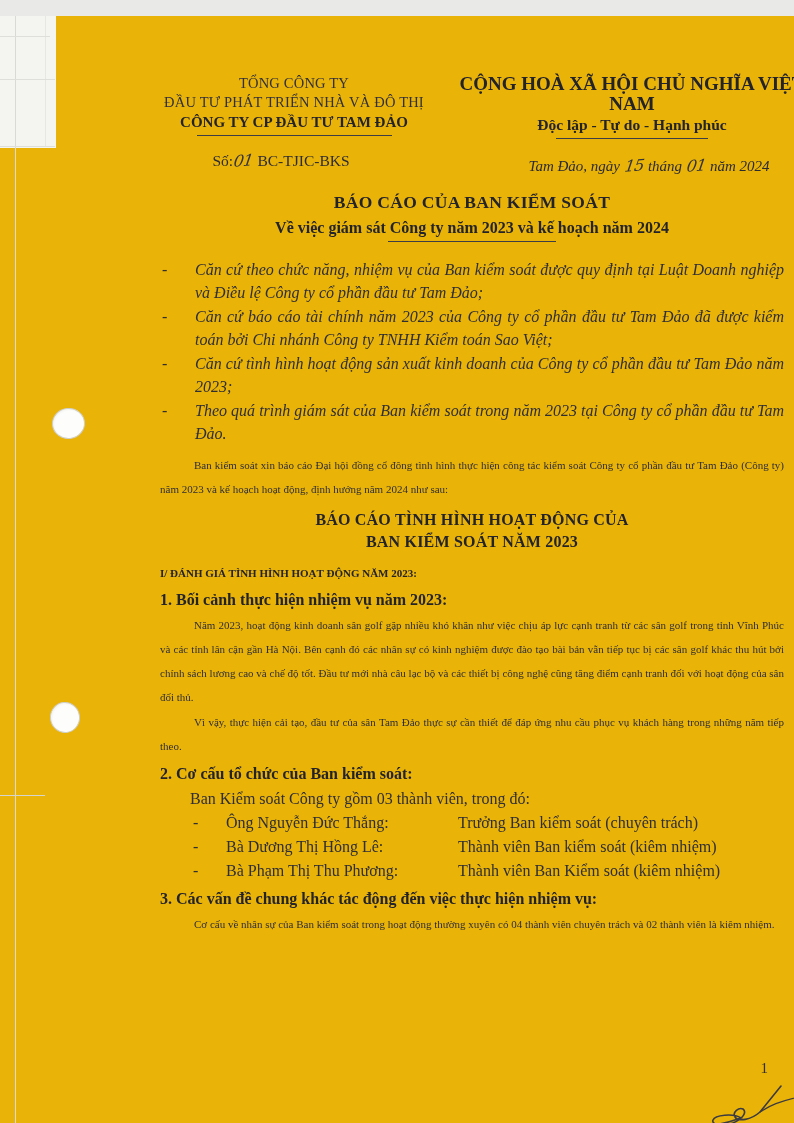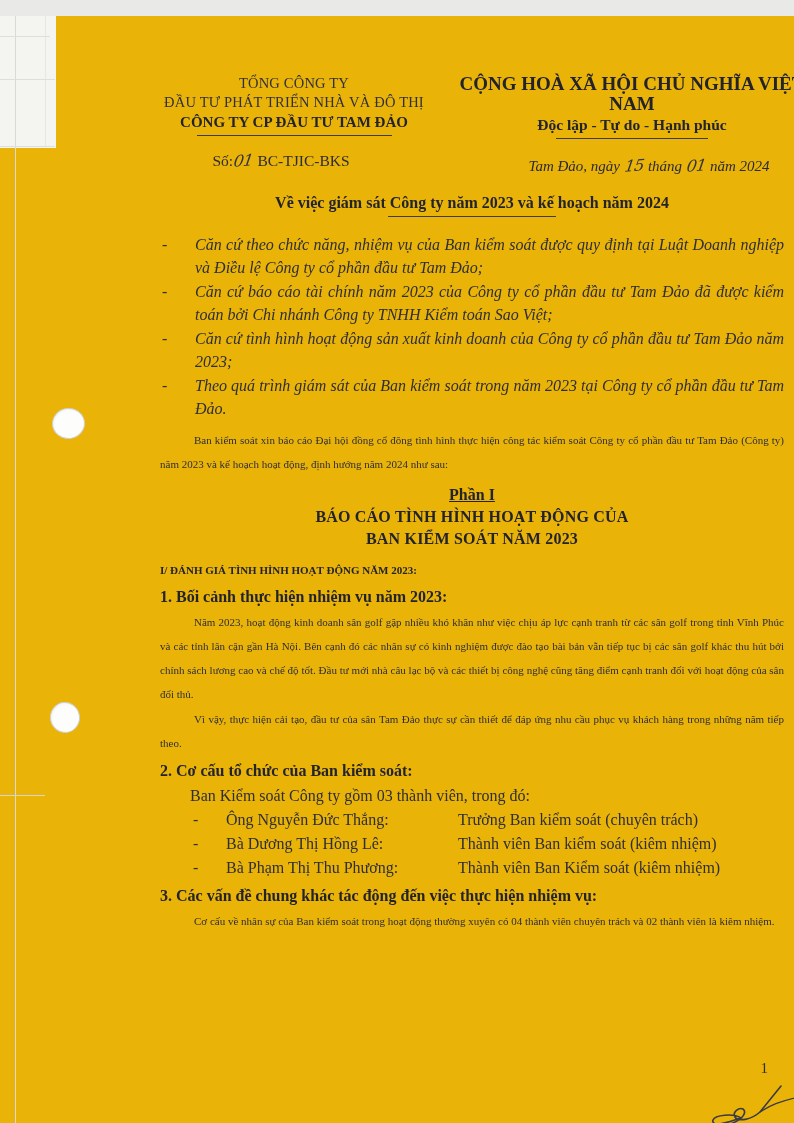--- a/index.html
+++ b/index.html
@@ -106,20 +106,21 @@
         <span>tháng</span>
         <span class="hand">01</span>
         <span>năm 2024</span>
       </div>
     </div>
   </div>
 
   <div class="content">
 
     <div class="title">
+      <div class="t1">BÁO CÁO CỦA BAN KIỂM SOÁT</div>
       <div class="t2">Về việc giám sát Công ty năm 2023 và kế hoạch năm 2024</div>
       <hr class="rule title-u">
     </div>
 
     <div class="preamble">
       <div class="pre-item">
         <span class="dash">-</span>
         <div class="ptext">Căn cứ theo chức năng, nhiệm vụ của Ban kiểm soát được quy định tại Luật Doanh nghiệp và Điều lệ Công ty cổ phần đầu tư Tam Đảo;</div>
       </div>
       <div class="pre-item">
@@ -132,21 +133,20 @@
       </div>
       <div class="pre-item">
         <span class="dash">-</span>
         <div class="ptext">Theo quá trình giám sát của Ban kiểm soát trong năm 2023 tại Công ty cổ phần đầu tư Tam Đảo.</div>
       </div>
     </div>
 
     <div class="para intro">Ban kiểm soát xin báo cáo Đại hội đồng cổ đông tình hình thực hiện công tác kiểm soát Công ty cổ phần đầu tư Tam Đảo (Công ty) năm 2023 và kế hoạch hoạt động, định hướng năm 2024 như sau:</div>
 
     <div class="part">
-      <div class="plabel">Phần I</div>
       <div class="phead">BÁO CÁO TÌNH HÌNH HOẠT ĐỘNG CỦA</div>
       <div class="phead">BAN KIỂM SOÁT NĂM 2023</div>
     </div>
 
     <div class="sec-i">I/ ĐÁNH GIÁ TÌNH HÌNH HOẠT ĐỘNG NĂM 2023:</div>
 
     <div class="sub-head">1. Bối cảnh thực hiện nhiệm vụ năm 2023:</div>
     <div class="para s1p1">Năm 2023, hoạt động kinh doanh sân golf gặp nhiều khó khăn như việc chịu áp lực cạnh tranh từ các sân golf trong tỉnh Vĩnh Phúc và các tỉnh lân cận gần Hà Nội. Bên cạnh đó các nhân sự có kinh nghiệm được đào tạo bài bản vẫn tiếp tục bị các sân golf khác thu hút bởi chính sách lương cao và chế độ tốt. Đầu tư mới nhà câu lạc bộ và các thiết bị công nghệ cũng tăng điểm cạnh tranh đối với hoạt động của sân đối thủ.</div>
     <div class="para s1p2">Vì vậy, thực hiện cải tạo, đầu tư của sân Tam Đảo thực sự cần thiết để đáp ứng nhu cầu phục vụ khách hàng trong những năm tiếp theo.</div>
 

